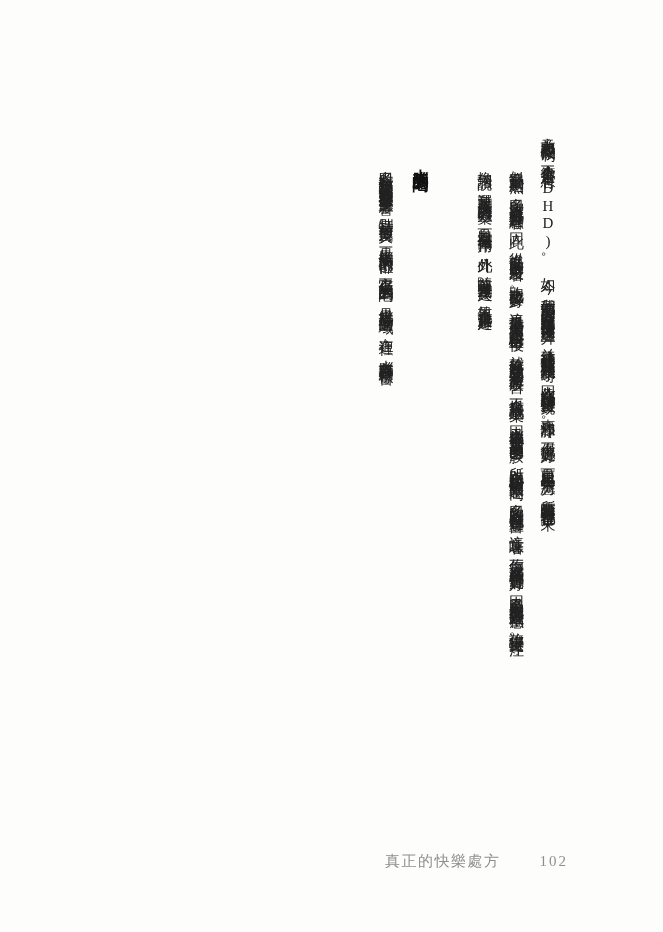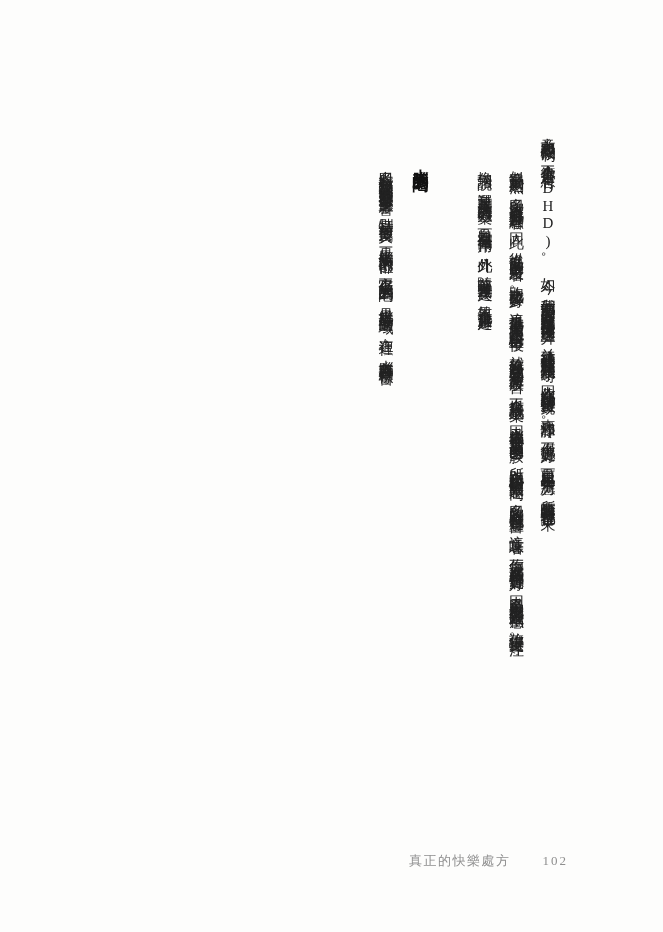--- a/index.html
+++ b/index.html
@@ -37,26 +37,26 @@
     margin-block-start: 32px; 
     margin-block-end: 4px;
   }
 
   .footer {
     position: absolute;
     top: 852px;
     right: 95px;
     display: flex;
     align-items: baseline;
-    gap: 32px;
-    font-size: 13px;
+    gap: 15px;
+    font-size: 15px;
     color: #8f8f8f;
   }
   .book-title { letter-spacing: 1.5px; }
-  .page-num { letter-spacing: 2px; }
+  .page-num { letter-spacing: 2px; margin-left: 24px; }
 </style>
 </head>
 <body>
 
 <div class="page">
 
   <main class="text-area">
     <p class="para cont">意力和獎勵機制(不管你是否患有ADHD)。如今,我們知道多巴胺的濃度會在運動後幾分鐘內迅速上升,並維持高濃度狀態長達好幾個小時。因此你在運動後會變得敏銳、專注和冷靜。不僅感覺更好,而且更容易集中注意力,所有嘈雜的噪音也都靜了下來。</p>
     <p class="para ind">似乎運動越劇烈,多巴胺濃度也會上升得越顯著。因此,從提升多巴胺的角度來看,跑步比散步要好。這也是爲什麼如果第一次跑步或騎自行車後,就算你沒有立即感受到注意力有所改善,也不應該就此放棄,因爲大腦似乎會增加越來越多的多巴胺,所以跑步和騎自行車的頻率越高,多巴胺的獎勵也就越豐富。這意味著,你每完成一次運動都會感覺更好,因爲多巴胺也會影響你的幸福感,讓你變得更專注。</p>
     <p class="para ind">換句話說,運動是改善注意力的特效藥,而且沒有任何副作用。此外,隨著堅持運動越久,效果也會越來越好。</p>

